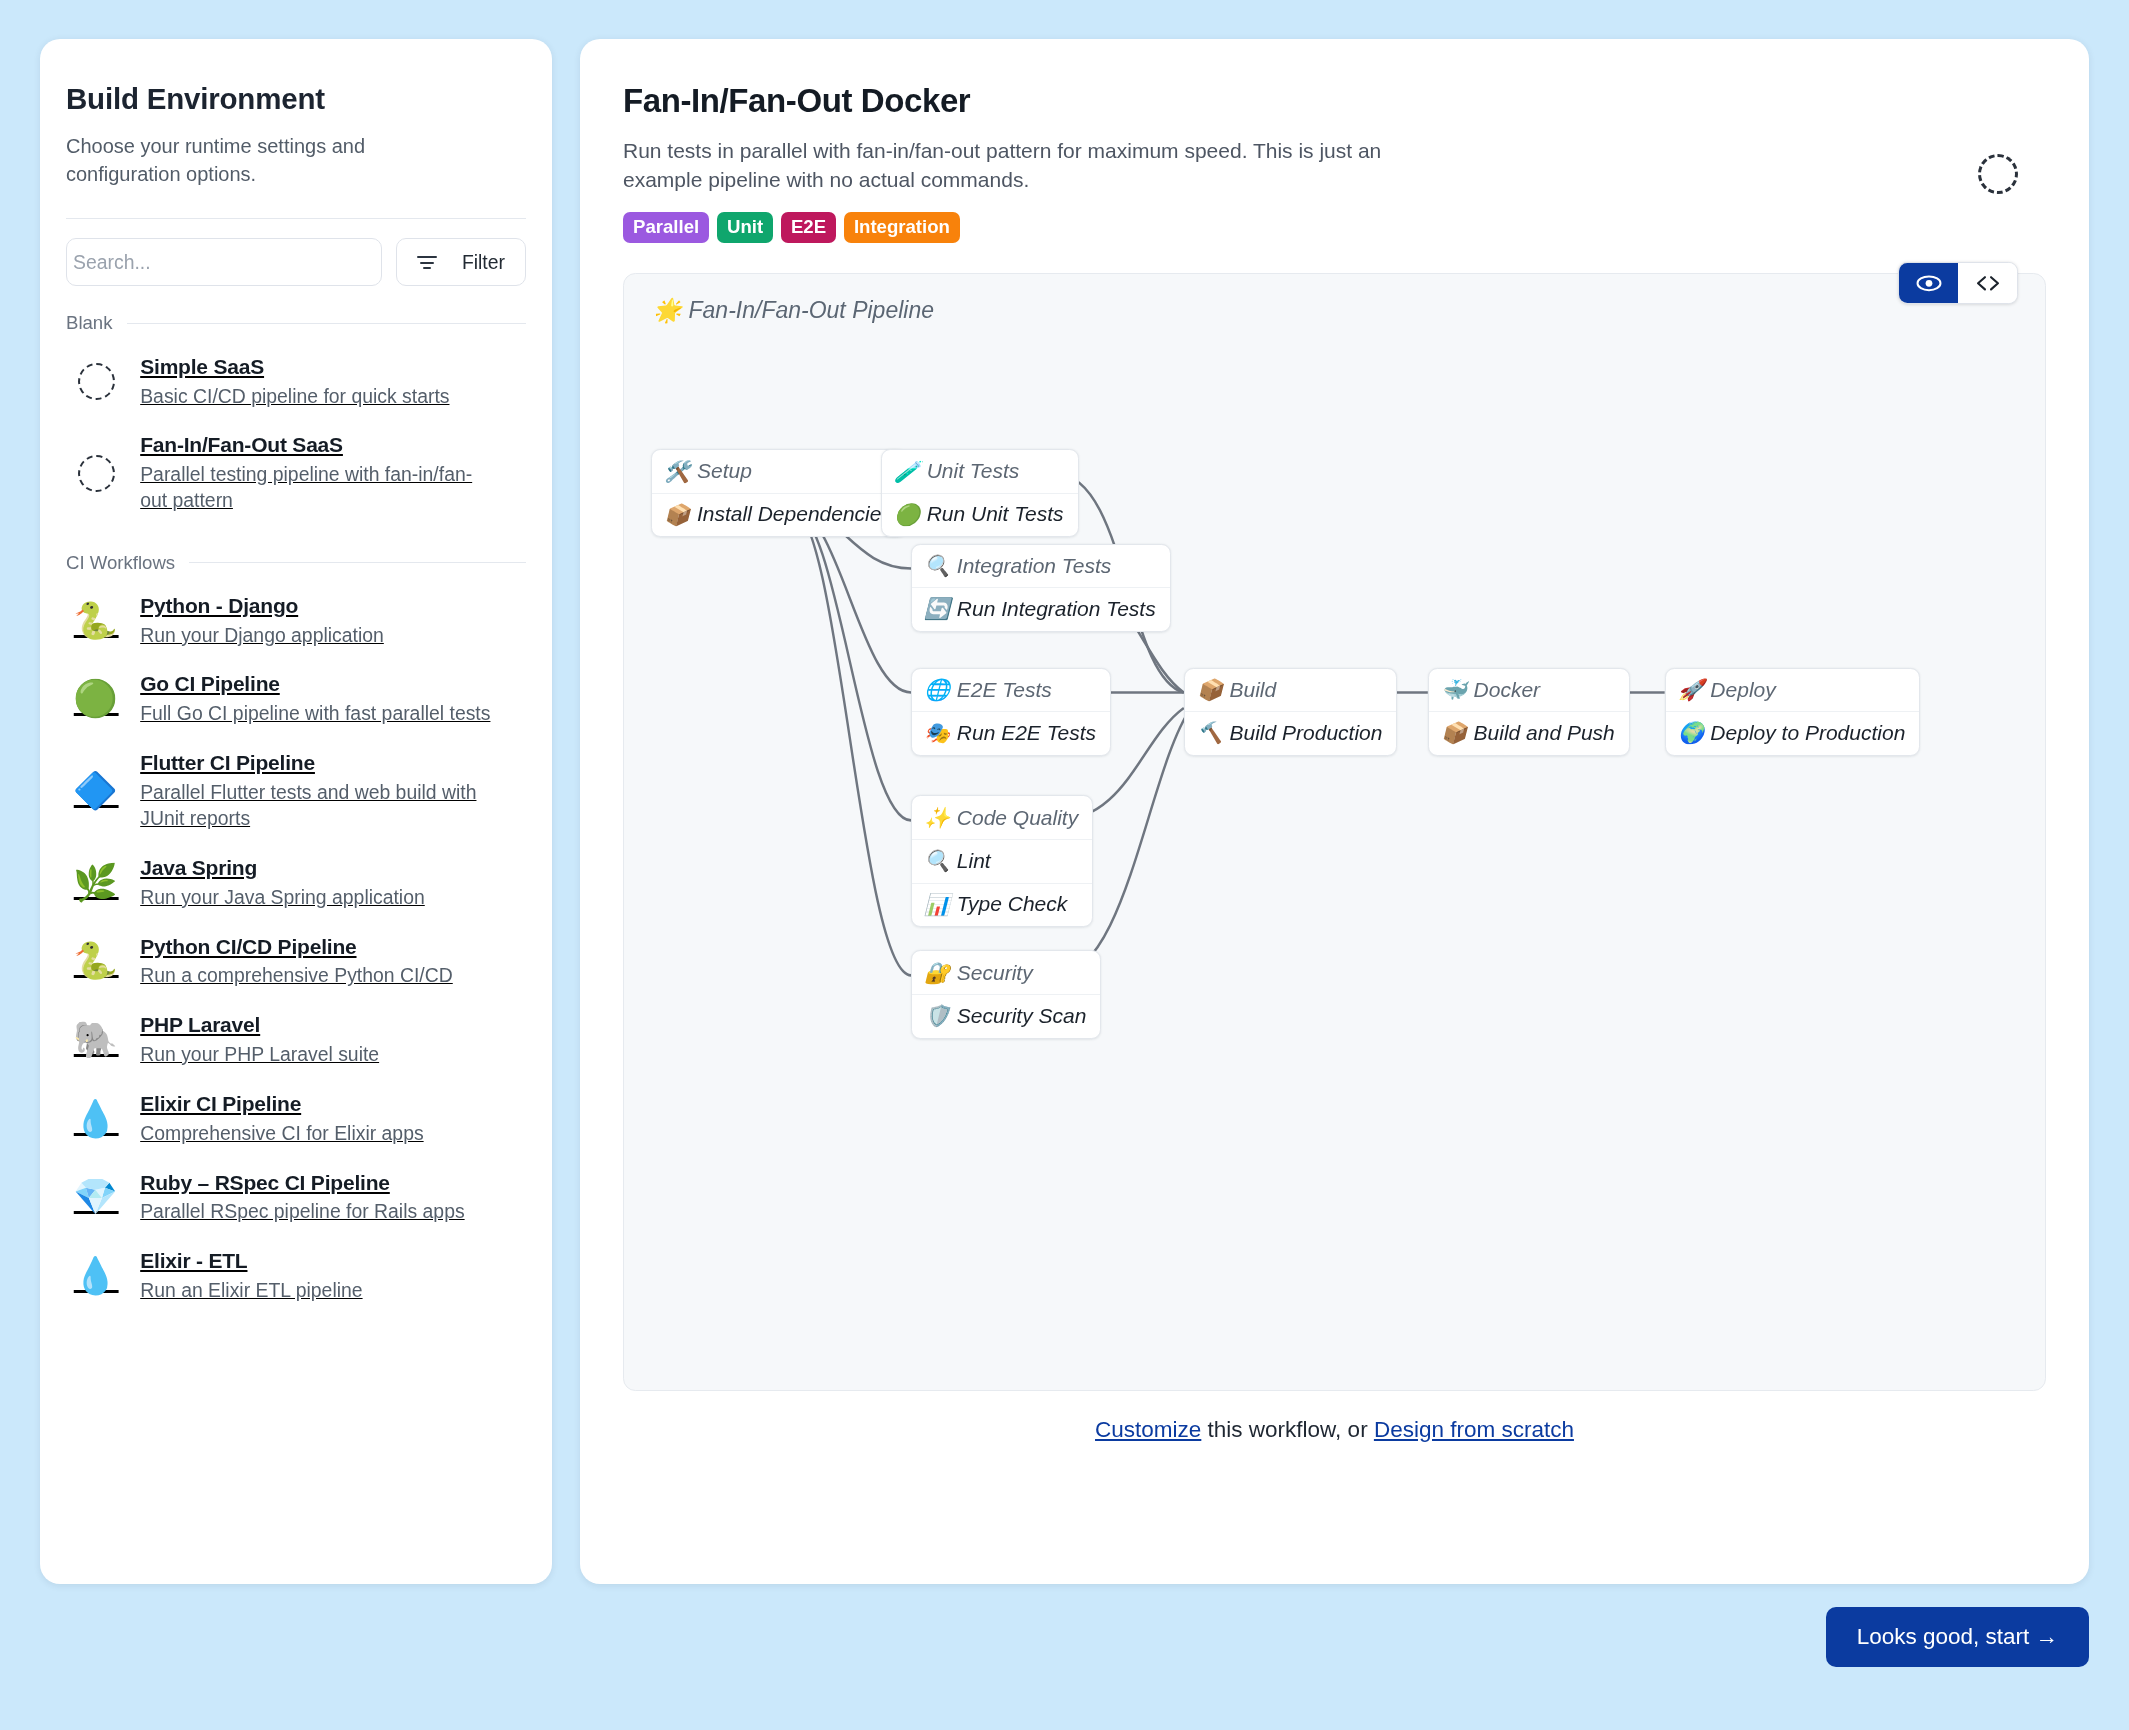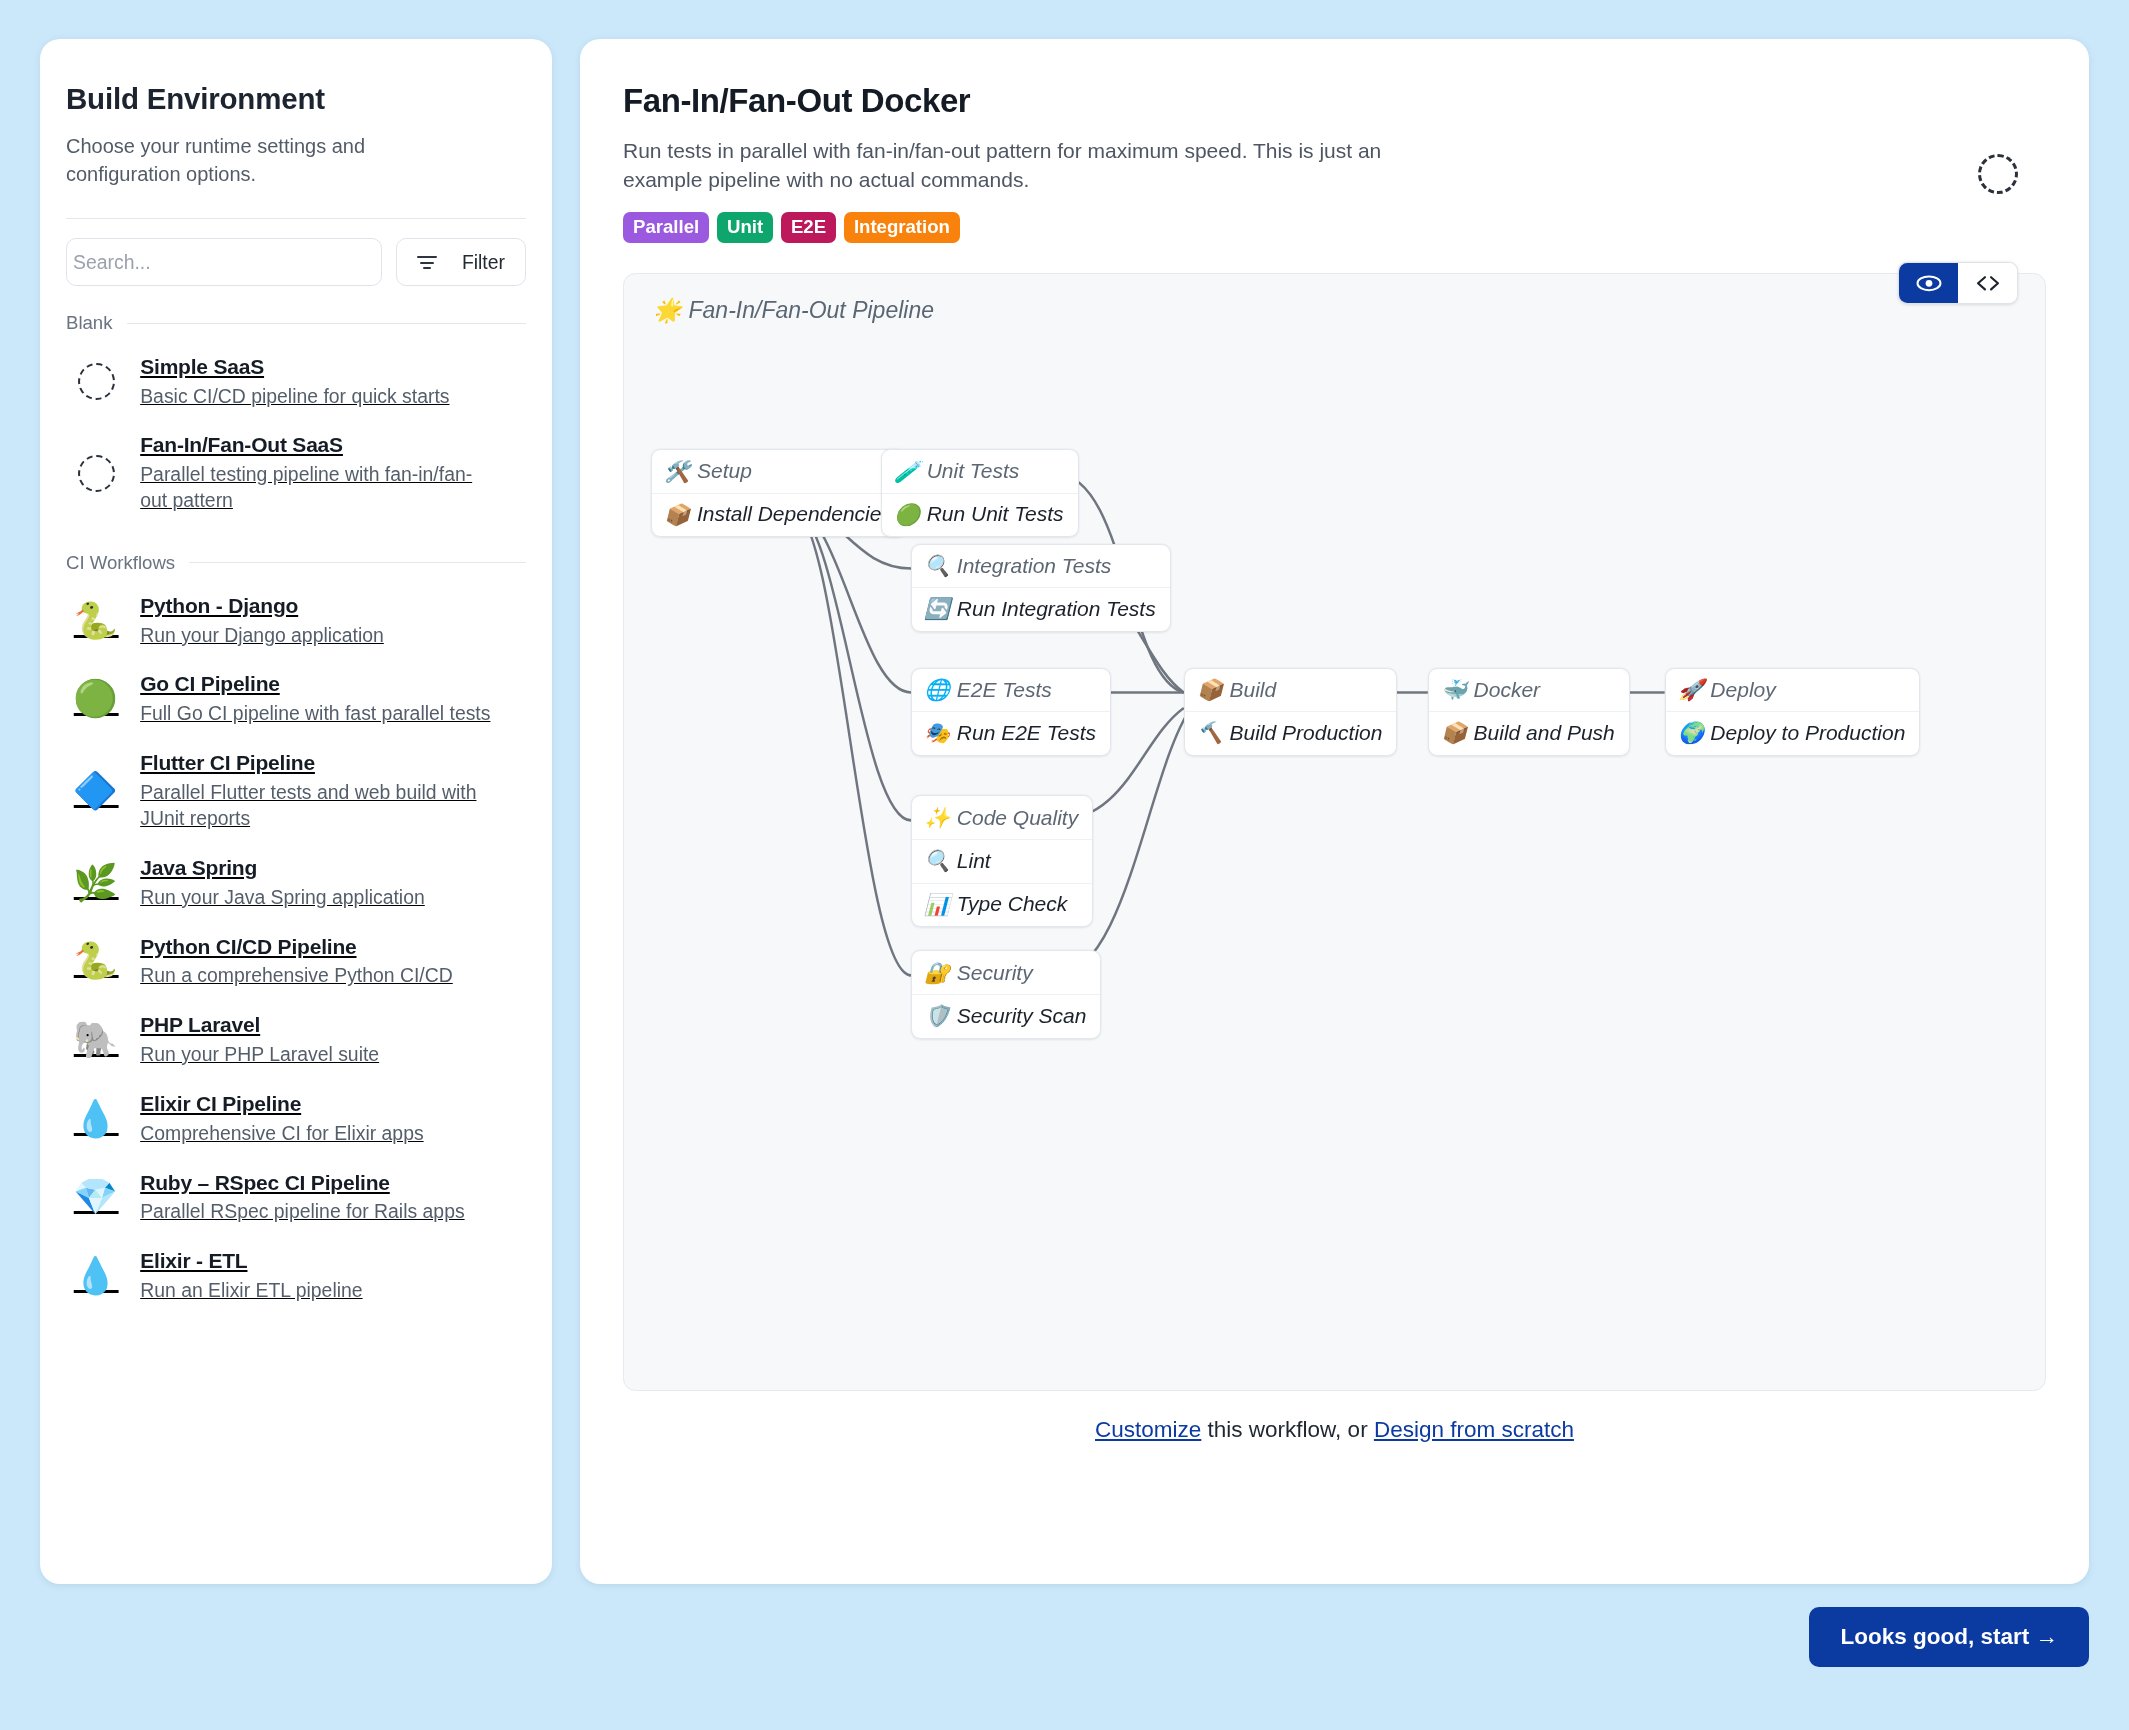--- a/index.html
+++ b/index.html
@@ -88,21 +88,21 @@
   }
   .node-head { padding: 9.3px 14px 9.3px 12.4px; font-size: 21px; color: #5d6773; white-space: nowrap; display: flex; align-items: center; gap: 6.2px; }
   .node-step { padding: 8.5px 14px 10px 12.4px; font-size: 21px; color: #1b222b; white-space: nowrap; display: flex; align-items: center; gap: 6.2px; border-top: 1.1px solid #eef1f4; }
   .node-head .em, .node-step .em { font-size: 21px; line-height: 1; }
 
   .footer-links { margin-top: 26px; text-align: center; font-size: 22.5px; color: #1f2732; }
   .footer-links a { color: #0b3ba0; text-decoration: underline; cursor: pointer; }
 
   .bottom-bar { display: flex; justify-content: flex-end; padding: 23px 40px 0 40px; }
   .start-btn {
-    background: #0b3ba0; color: #fff; font-size: 22.5px; font-weight: 700;
+    background: #0b3ba0; color: #fff; font-size: 22.5px; font-weight: 400;
     border: none; border-radius: 10px; padding: 17px 31px; cursor: pointer;
     font-family: "Liberation Sans", sans-serif;
   }
 </style>
 </head>
 <body>
 
 <div class="page">
   <div class="columns">
 

